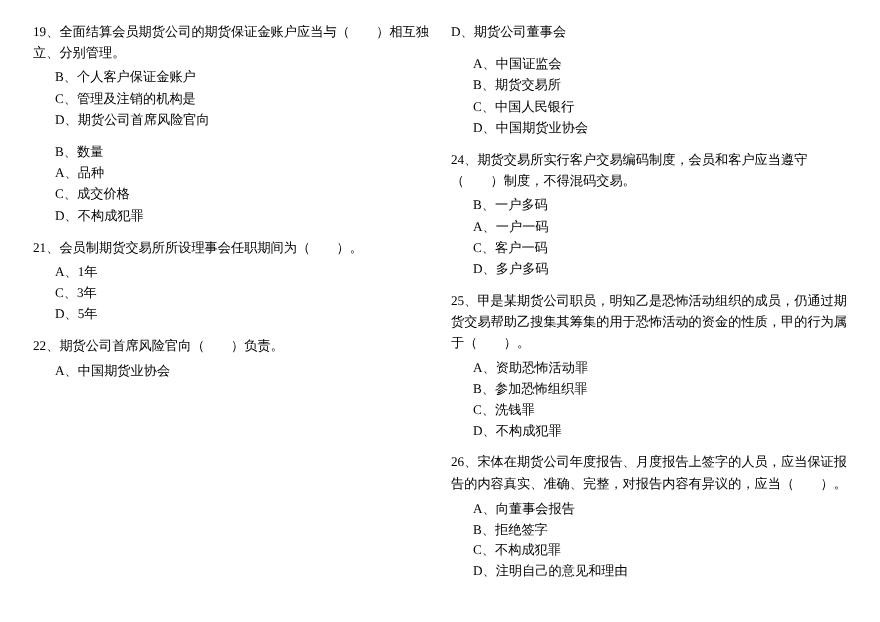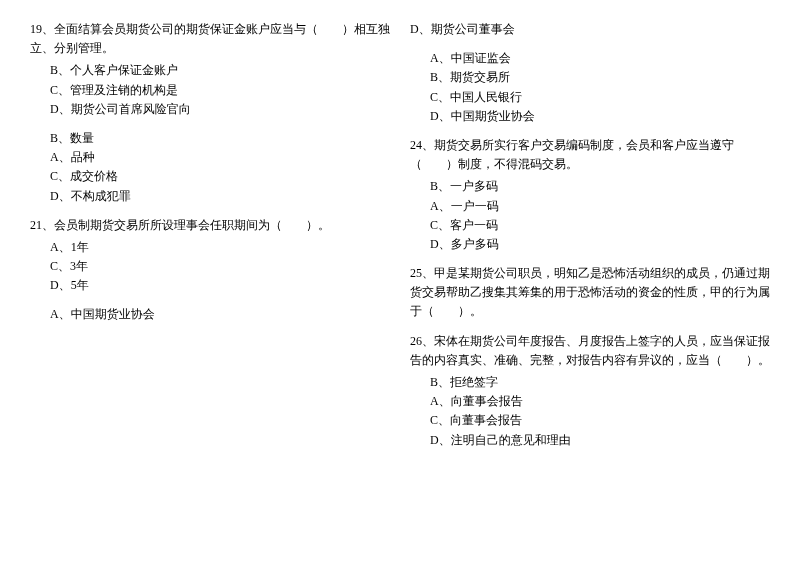--- a/index.html
+++ b/index.html
@@ -69,20 +69,21 @@
     <div class="question-block">
       <div class="question-title">21、会员制期货交易所所设理事会任职期间为（　　）。</div>
       <div class="options">
         <div class="option">A、1年</div>
         <div class="option">C、3年</div>
         <div class="option">D、5年</div>
       </div>
     </div>
 
     <div class="question-block">
+      <div class="question-title">22、期货公司首席风险官向（　　）负责。</div>
       <div class="options">
         <div class="option">A、中国期货业协会</div>
 
       </div>
     </div>
 
   </div>
 
   <div class="col-right">
 
@@ -104,26 +105,32 @@
       <div class="options">
         <div class="option">B、一户多码</div>
         <div class="option">A、一户一码</div>
         <div class="option">C、客户一码</div>
         <div class="option">D、多户多码</div>
       </div>
     </div>
 
     <div class="question-block">
       <div class="question-title">25、甲是某期货公司职员，明知乙是恐怖活动组织的成员，仍通过期货交易帮助乙搜集其筹集的用于恐怖活动的资金的性质，甲的行为属于（　　）。</div>
+      <div class="options">
+        <div class="option">A、资助恐怖活动罪</div>
+        <div class="option">B、参加恐怖组织罪</div>
+        <div class="option">C、洗钱罪</div>
+        <div class="option">D、不构成犯罪</div>
+      </div>
     </div>
 
     <div class="question-block">
       <div class="question-title">26、宋体在期货公司年度报告、月度报告上签字的人员，应当保证报告的内容真实、准确、完整，对报告内容有异议的，应当（　　）。</div>
       <div class="options">
+        <div class="option">A、向董事会报告</div>
         <div class="option">B、拒绝签字</div>
-        <div class="option">A、向董事会报告</div>
-        <div class="option">C、向董事会报告</div>
+        <div class="option">C、不构成犯罪</div>
         <div class="option">D、注明自己的意见和理由</div>
       </div>
     </div>
 
   </div>
 </div>
 
 </body></html>

